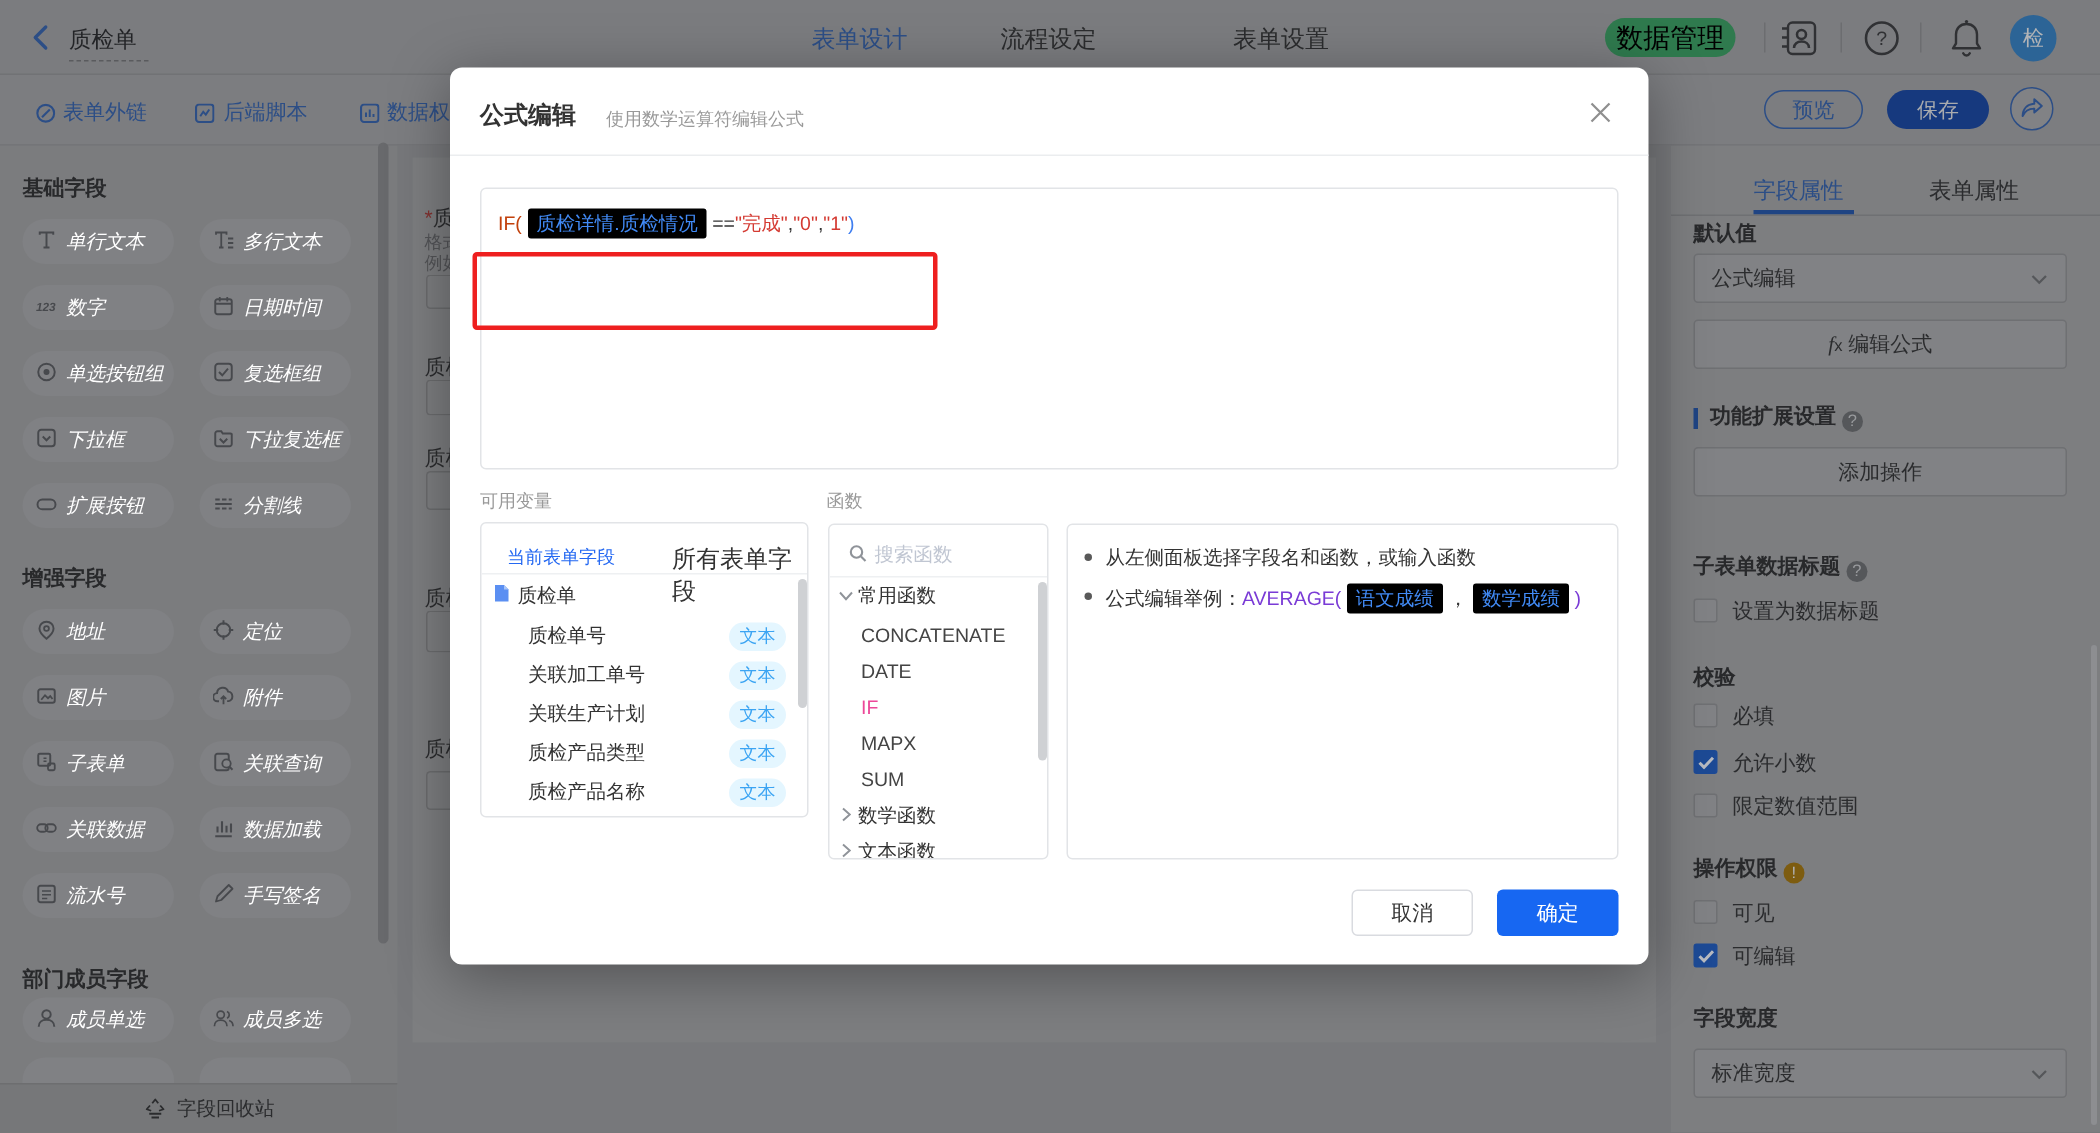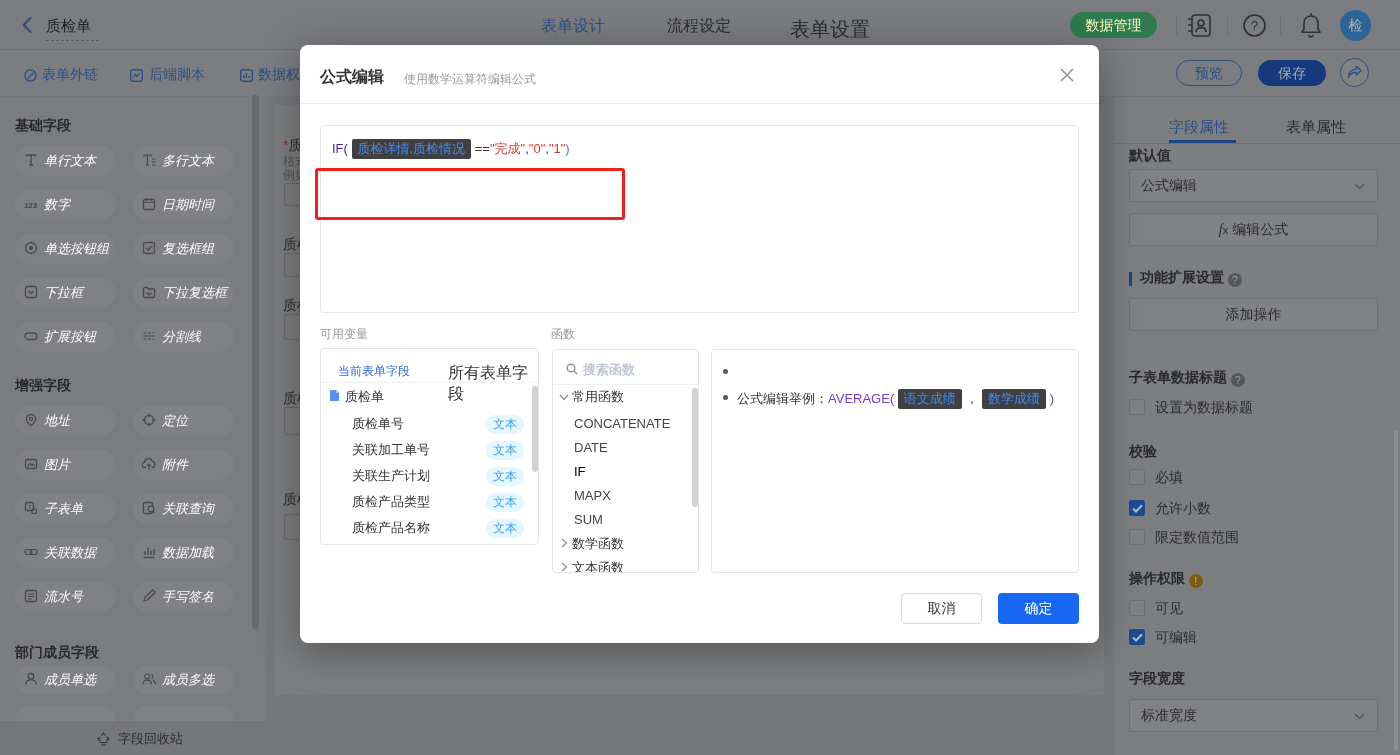--- a/index.html
+++ b/index.html
@@ -14,21 +14,21 @@
 #card{left:275px;top:105px;width:829px;height:590px;background:#7d7e80;}
 .pill{position:absolute;width:101px;height:30px;background:#808184;border-radius:15px;color:#ffffff;font-size:13px;line-height:30px;font-style:italic;}
 .pill .ic{display:inline-block;width:14px;margin:0 6px 0 9px;vertical-align:-2px;}
 .shead{position:absolute;left:15px;color:#28292b;font-size:14px;font-weight:bold;}
 .dtxt{color:#2b2c2e;}
 .btxt{color:#2c4e86;}
 svg{display:block;}
 
 #modal{left:300px;top:45px;width:799px;height:598px;background:#fff;border-radius:8px;box-shadow:0 8px 40px rgba(0,0,0,.35);}
 .mpanel{position:absolute;border:1px solid #e2e4e7;border-radius:4px;background:#fff;}
-.chip{display:inline-block;background:#404040;color:#418af5;border-radius:2px;padding:1px 6px;}
+.chip{display:inline-block;background:#000000;color:#418af5;border-radius:2px;padding:1px 6px;}
 .tag{position:absolute;left:165px;width:38px;height:19px;background:#e4f6ff;color:#3ba4f3;font-size:12px;line-height:19px;text-align:center;border-radius:10px;}
 .cbx{position:absolute;left:15px;width:16px;height:16px;border:1px solid #6f7073;border-radius:2px;background:#818285;}
 .cbx.on{background:#1d4a95;border-color:#1d4a95;}
 .clab{position:absolute;left:41px;font-size:14px;color:#2b2c2e;}
 .rhead{position:absolute;left:15px;font-size:14px;font-weight:bold;color:#28292b;}
 .rbox{position:absolute;left:15px;width:249px;height:33px;background:#818285;border:1px solid #6f7073;border-radius:3px;font-size:14px;color:#2b2c2e;line-height:31px;}
 </style>
 </head>
 <body>
 
@@ -40,23 +40,23 @@
 <div class="abs" id="navitems" style="left:0;top:0;width:1400px;height:50px;">
 
   <svg class="abs" style="left:20px;top:16px;" width="14" height="18" viewBox="0 0 14 18">
       <path d="M10.5 2 L3.5 9 L10.5 16" fill="none" stroke="#2c4e86" stroke-width="2.2" stroke-linecap="round" stroke-linejoin="round"></path>
     </svg>
   <div class="abs dtxt" style="left:46px;top:17px;font-size:15px;color:#232427;">质检单</div>
   <div class="abs" style="left:46px;top:40px;width:53px;border-bottom:1px dashed #5a5b5e;"></div>
 
   <div class="abs" style="left:541px;top:16px;font-size:16px;color:#2c4e86;">表单设计</div>
   <div class="abs dtxt" style="left:667px;top:16px;font-size:16px;">流程设定</div>
-  <div class="abs dtxt" style="left:790px;top:16px;font-size:20px;">表单设置</div>
-
-  <div class="abs" style="left:1070px;top:12px;width:87px;height:26px;border-radius:13px;background:#2f7a4e;color:#fef9c3;font-size:14px;text-align:center;line-height:26px;">数据管理</div>
+  <div class="abs dtxt" style="left:822px;top:16px;font-size:16px;">表单设置</div>
+
+  <div class="abs" style="left:1070px;top:12px;width:87px;height:26px;border-radius:13px;background:#2f7a4e;color:#000000;font-size:18px;text-align:center;line-height:26px;">数据管理</div>
 
   <div class="abs" style="left:1176px;top:15px;width:1px;height:20px;background:#6c6d70;"></div>
   <div class="abs" style="left:1227px;top:15px;width:1px;height:20px;background:#6c6d70;"></div>
   <div class="abs" style="left:1280px;top:15px;width:1px;height:20px;background:#6c6d70;"></div>
 
   <svg class="abs" style="left:1186px;top:13px;" width="26" height="25" viewBox="0 0 26 25">
     <rect x="6" y="2" width="18" height="21" rx="3" fill="none" stroke="#303134" stroke-width="1.6"></rect>
     <circle cx="15" cy="10" r="3" fill="none" stroke="#303134" stroke-width="1.7"></circle>
     <path d="M10 19 c0-2.8 2.2-4.3 5-4.3 s5 1.5 5 4.3" fill="none" stroke="#303134" stroke-width="1.7"></path>
     <path d="M2 6 h4 M2 12 h4 M2 18 h4" stroke="#303134" stroke-width="1.6"></path>
@@ -273,21 +273,21 @@
 
   <div class="abs" style="left:20px;top:22px;font-size:16px;font-weight:600;color:#333;">公式编辑</div>
   <div class="abs" style="left:104px;top:26px;font-size:12px;color:#999;">使用数学运算符编辑公式</div>
   <svg class="abs" style="left:760px;top:23px;" width="14" height="14" viewBox="0 0 14 14">
       <path d="M1 1 L13 13 M13 1 L1 13" stroke="#8f8f8f" stroke-width="1.5"></path>
     </svg>
   <div class="abs" style="left:0;top:58px;width:799px;height:1px;background:#ebedef;"></div>
 
   <div class="abs" style="left:20px;top:80px;width:759px;height:188px;border:1px solid #e2e4e7;border-radius:4px;overflow:hidden;">
     <div style="padding:13px 0 0 11px;font-size:13px;color:#333;">
-      <span style="color:#4c1d95;">IF(&nbsp;</span><span class="chip">质检详情.质检情况</span> <span style="color:#333;">==</span><span style="color:#d43a32;">"完成"</span><span style="color:#333;">,</span><span style="color:#d43a32;">"0"</span><span style="color:#333;">,</span><span style="color:#d43a32;">"1"</span><span style="color:#3f7ef0;">)</span>
+      <span style="color:#c2410c;">IF(&nbsp;</span><span class="chip">质检详情.质检情况</span> <span style="color:#333;">==</span><span style="color:#d43a32;">"完成"</span><span style="color:#333;">,</span><span style="color:#d43a32;">"0"</span><span style="color:#333;">,</span><span style="color:#d43a32;">"1"</span><span style="color:#3f7ef0;">)</span>
     </div>
   </div>
 
   <div class="abs" style="left:15px;top:123px;width:310px;height:52px;border:3px solid #ee1f1f;border-radius:3px;"></div>
 
   <div class="abs" style="left:20px;top:281px;font-size:12px;color:#999;">可用变量</div>
   <div class="abs" style="left:251px;top:281px;font-size:12px;color:#999;">函数</div>
 
   <div class="mpanel" style="left:20px;top:303px;width:219px;height:197px;overflow:hidden;">
     <div class="abs" style="left:17px;top:14px;font-size:12px;color:#2468f2;">当前表单字段</div>
@@ -313,43 +313,44 @@
     <div class="abs" style="left:31px;top:222px;font-size:13px;color:#333;">质检产品规格</div>
       <div class="tag" style="top:222px;">文本</div>
     <div class="abs" style="left:211px;top:37px;width:6px;height:86px;background:#cfd1d4;border-radius:3px;"></div>
   </div>
 
   <div class="mpanel" style="left:252px;top:304px;width:147px;height:224px;overflow:hidden;">
     <svg class="abs" style="left:13px;top:13px;" width="12" height="12" viewBox="0 0 12 12">
         <circle cx="5" cy="5" r="3.8" fill="none" stroke="#8f9399" stroke-width="1.4"></circle>
         <path d="M8 8 L11 11" stroke="#8f9399" stroke-width="1.4"></path>
       </svg>
-    <div class="abs" style="left:30px;top:11px;font-size:13px;color:#c0c6d2;font-weight:bold;">搜索函数</div>
+    <div class="abs" style="left:30px;top:11px;font-size:13px;color:#c0c6d2;">搜索函数</div>
     <div class="abs" style="left:0;top:34px;width:147px;height:1px;background:#eef0f2;"></div>
     <svg class="abs" style="left:6px;top:44px;" width="10" height="7" viewBox="0 0 10 7">
         <path d="M1 1 L5 5.5 L9 1" fill="none" stroke="#8f9399" stroke-width="1.3"></path>
       </svg>
     <div class="abs" style="left:19px;top:38px;font-size:13px;color:#333;">常用函数</div>
     <div class="abs" style="left:21px;top:66px;font-size:13px;color:#444;">CONCATENATE</div>
     <div class="abs" style="left:21px;top:90px;font-size:13px;color:#444;">DATE</div>
-    <div class="abs" style="left:21px;top:114px;font-size:13px;color:#000000;">IF</div>
+    <div class="abs" style="left:21px;top:114px;font-size:13px;color:#ec4899;">IF</div>
     <div class="abs" style="left:21px;top:138px;font-size:13px;color:#444;">MAPX</div>
     <div class="abs" style="left:21px;top:162px;font-size:13px;color:#444;">SUM</div>
     <svg class="abs" style="left:8px;top:188px;" width="7" height="10" viewBox="0 0 7 10">
         <path d="M1 1 L5.5 5 L1 9" fill="none" stroke="#8f9399" stroke-width="1.3"></path>
       </svg>
     <div class="abs" style="left:19px;top:185px;font-size:13px;color:#333;">数学函数</div>
     <svg class="abs" style="left:8px;top:212px;" width="7" height="10" viewBox="0 0 7 10">
         <path d="M1 1 L5.5 5 L1 9" fill="none" stroke="#8f9399" stroke-width="1.3"></path>
       </svg>
     <div class="abs" style="left:19px;top:209px;font-size:13px;color:#333;">文本函数</div>
     <div class="abs" style="left:139px;top:38px;width:6px;height:119px;background:#cfd1d4;border-radius:3px;"></div>
   </div>
 
   <div class="mpanel" style="left:411px;top:304px;width:368px;height:224px;">
     <div class="abs" style="left:11px;top:19px;width:5px;height:5px;border-radius:50%;background:#595959;"></div>
+    <div class="abs" style="left:25px;top:13px;font-size:13px;color:#333;">从左侧面板选择字段名和函数，或输入函数</div>
     <div class="abs" style="left:11px;top:45px;width:5px;height:5px;border-radius:50%;background:#595959;"></div>
     <div class="abs" style="left:25px;top:39px;font-size:13px;color:#333;">公式编辑举例：<span style="color:#7a3bd6;">AVERAGE(</span> <span class="chip" style="color:#418af5;">语文成绩</span> ， <span class="chip" style="color:#418af5;">数学成绩</span> <span style="color:#7a3bd6;">)</span></div>
   </div>
 
   <div class="abs" style="left:601px;top:548px;width:81px;height:31px;border:1px solid #d9dbe0;border-radius:4px;font-size:14px;color:#333;text-align:center;line-height:29px;background:#fff;">取消</div>
   <div class="abs" style="left:698px;top:548px;width:81px;height:31px;border-radius:4px;font-size:14px;color:#fff;text-align:center;line-height:31px;background:#1767f2;">确定</div>
 </div>
 
 </body></html>

